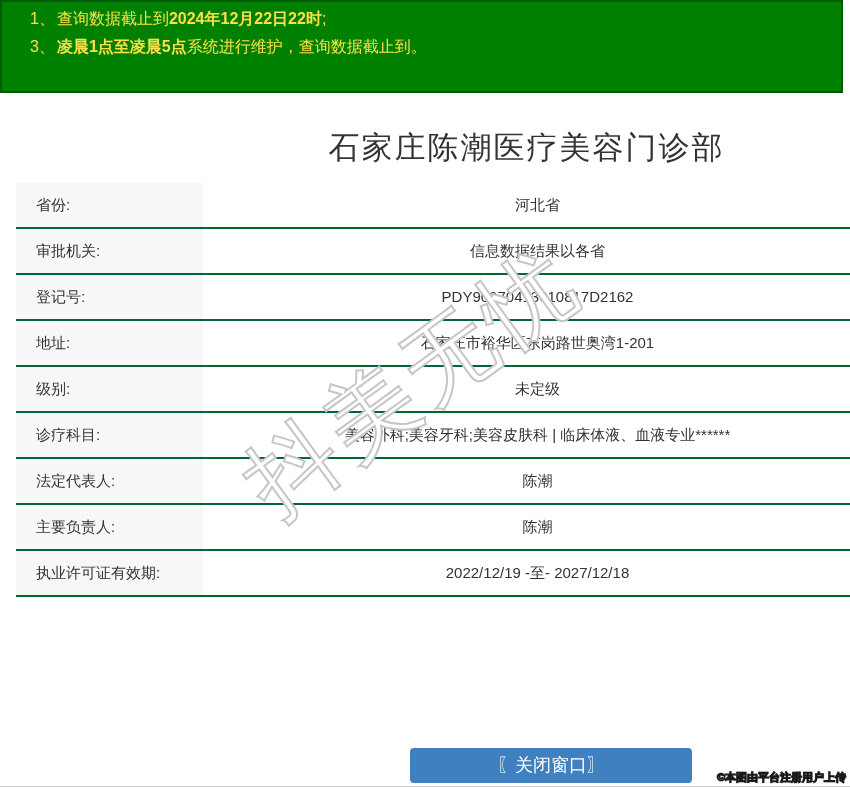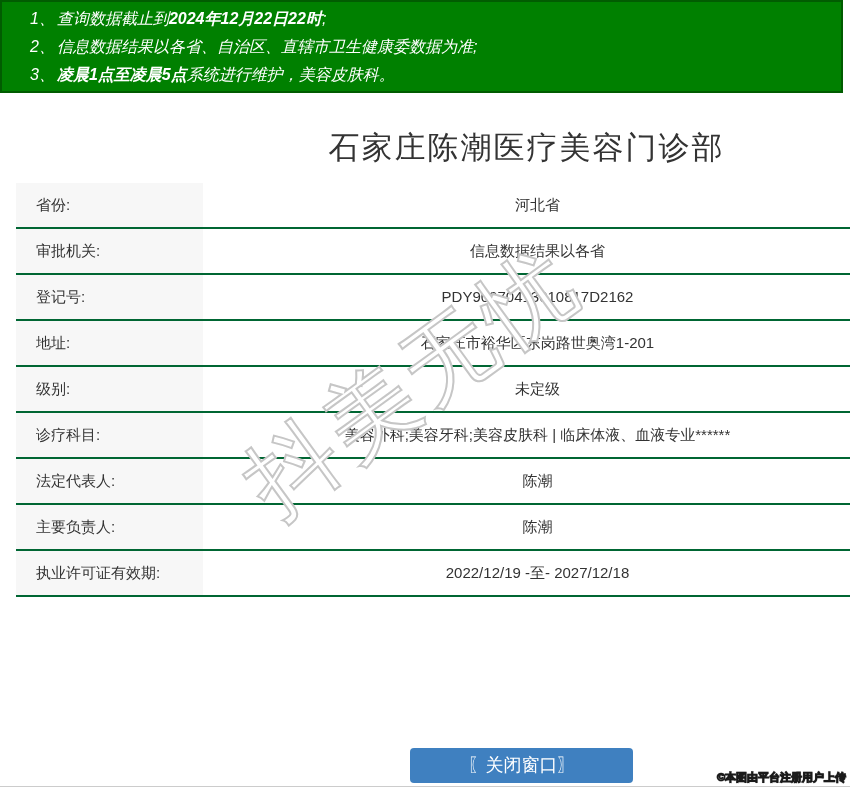--- a/index.html
+++ b/index.html
@@ -5,21 +5,21 @@
   html,body{margin:0;padding:0;}
   body{font-family:"Liberation Sans",sans-serif;background:#ffffff;}
   .screen{position:relative;width:850px;height:790px;background:#fff;overflow:hidden;}
 
   
   .banner{
     position:absolute;left:0;top:0;width:843px;height:93px;
     background:var(--banner-green,#008000);
     border:2px solid var(--banner-border,#015c01);
     box-sizing:border-box;
-    color:#ffffff;font-size:16px;font-style:italic;
+    color:#fde047;font-size:16px;
   }
   .notice-line{padding-left:28px;line-height:28px;height:28px;white-space:nowrap;}
   .notice-line:first-child{margin-top:3px;}
   .notice-num{margin-right:2px;}
   .notice-bold{font-weight:bold;}
 
   
   .page-title{
     position:absolute;left:105px;top:127px;width:843px;
     text-align:center;font-size:31px;letter-spacing:2px;
@@ -45,21 +45,21 @@
     text-align:center;line-height:100px;
     transform:rotate(-36deg);
     font-size:90px;letter-spacing:6px;white-space:nowrap;
     color:#ffffff;
     -webkit-text-stroke:2px var(--wm-stroke,#c6c6c6);
     pointer-events:none;
   }
 
   
   .close-button{
-    position:absolute;left:410px;top:748px;width:223px;height:35px;
+    position:absolute;left:410px;top:748px;width:282px;height:35px;
     background:var(--button-blue,#3f80c0);
     border:none;border-radius:4px;
     color:#fff;font-size:18px;line-height:35px;text-align:center;
     font-family:"Liberation Sans",sans-serif;
     cursor:pointer;padding:0;
   }
 
   
   .bottom-divider{position:absolute;left:0;top:786px;width:850px;height:1px;background:#cccccc;}
 
@@ -71,22 +71,21 @@
     text-shadow:0 0 1px #000;
   }
 </style>
 </head>
 <body>
 
 <div class="screen">
 
   <div class="banner">
       <div class="notice-line"><span class="notice-num">1、</span><span>查询数据截止到</span><span class="notice-bold">2024年12月22日22时</span><span>;</span></div>
-      <div class="notice-line"><span class="notice-num">2、</span><span>信息数据结果以各省、自治区、直辖市卫生健康委数据为准;</span></div>
-      <div class="notice-line"><span class="notice-num">3、</span><span class="notice-bold">凌晨1点至凌晨5点</span><span>系统进行维护，美容皮肤科。</span></div>
+      <div class="notice-line"><span class="notice-num">3、</span><span class="notice-bold">凌晨1点至凌晨5点</span><span>系统进行维护，查询数据截止到。</span></div>
     </div>
 
   <div class="page-title">石家庄陈潮医疗美容门诊部</div>
 
   <div class="details-table">
       <div class="row">
         <div class="cell-label">省份:</div>
         <div class="cell-value">河北省</div>
       </div>
       <div class="row">

